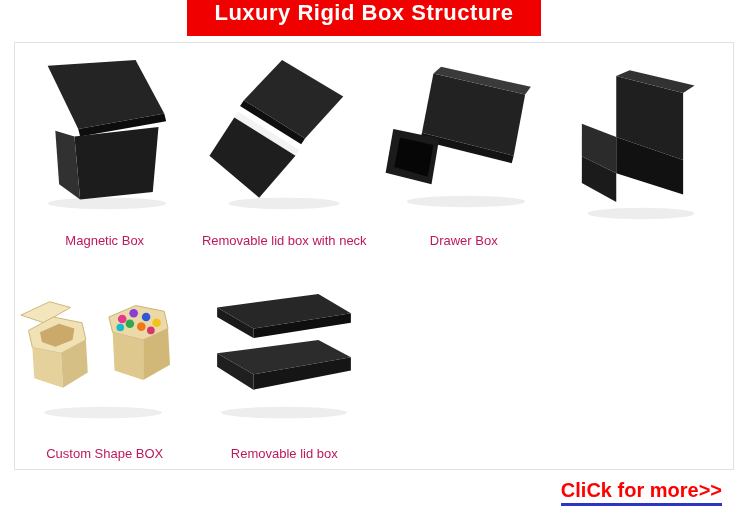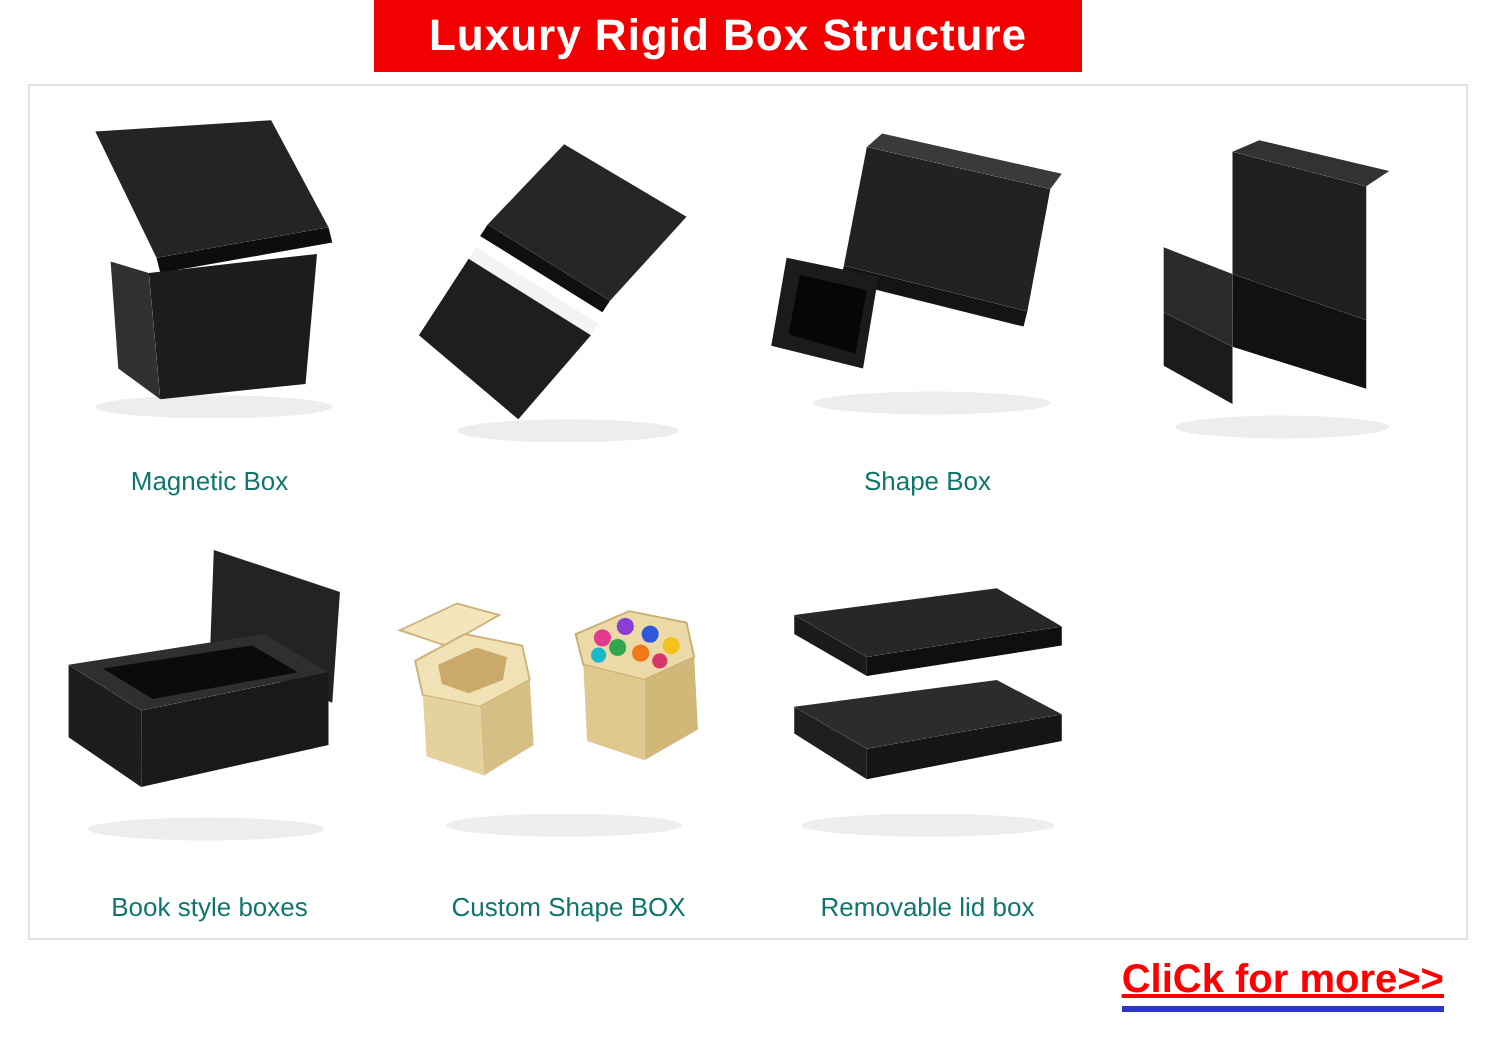--- a/index.html
+++ b/index.html
@@ -7,21 +7,21 @@
     width: 750px; height: 528px;
     background: #ffffff;
     font-family: "Liberation Sans", sans-serif;
     position: relative;
     overflow: hidden;
   }
   .banner {
     position: absolute; top: 0; left: 187px;
     width: 354px; height: 36px;
     background: #f10000; color: #ffffff;
-    display: flex; align-items: center; justify-content: center;
+    display: flex; justify-content: center;
     font-size: 22px; font-weight: bold; letter-spacing: 0.5px;
   }
   .grid-frame {
     position: absolute; top: 42px; left: 14px;
     width: 720px; height: 428px;
     border: 1px solid #e2e2e2; box-sizing: border-box;
     background: #ffffff;
   }
   .grid {
     display: grid;
@@ -33,30 +33,29 @@
     display: flex; flex-direction: column;
     align-items: center; justify-content: flex-end;
     box-sizing: border-box; padding-bottom: 2px;
     overflow: hidden;
   }
   .img {
     flex: 1; width: 100%;
     display: flex; align-items: center; justify-content: center;
   }
   .caption {
-    font-size: 13px; color: #0f766e;
+    font-size: 13px; color: #be185d;
     padding: 2px 0 6px; text-align: center; white-space: nowrap;
   }
   .more {
     position: absolute; right: 28px; top: 479px;
     color: #fe0000; font-size: 20px; font-weight: bold;
     padding-bottom: 1px;
     border-bottom: 3px solid #2d35c8;
     cursor: pointer;
-    text-decoration: underline;
   }
 </style>
 </head>
 <body>
 
 <div class="banner">
   <span>Luxury Rigid Box Structure</span>
 </div>
 
 <div class="grid-frame">
@@ -78,62 +77,50 @@
     <div class="cell">
       <div class="img">
         <svg width="172" height="158" viewBox="0 0 180 165">
           <ellipse cx="90" cy="152" rx="58" ry="6" fill="#ededed"></ellipse>
           <polygon points="88,2 152,40 112,84 48,44" fill="#262626"></polygon>
           <polygon points="48,44 112,84 108,90 44,50" fill="#0f0f0f"></polygon>
           <polygon points="42,56 106,96 102,102 38,62" fill="#f3f3f3"></polygon>
           <polygon points="38,62 102,102 64,146 12,102" fill="#1e1e1e"></polygon>
         </svg>
       </div>
+      <div class="caption">Removable lid box with neck</div>
     </div>
 
     <div class="cell">
       <div class="img">
         <svg width="172" height="158" viewBox="0 0 180 165">
           <ellipse cx="92" cy="150" rx="62" ry="6" fill="#ededed"></ellipse>
           <polygon points="58,16 154,38 142,102 46,78" fill="#222222"></polygon>
           <polygon points="58,16 154,38 160,30 66,9" fill="#3a3a3a"></polygon>
           <polygon points="46,78 142,102 140,110 44,86" fill="#141414"></polygon>
           <polygon points="16,74 64,84 56,132 8,120" fill="#1b1b1b"></polygon>
           <polygon points="23,83 58,91 52,124 17,114" fill="#060606"></polygon>
         </svg>
       </div>
-      <div class="caption">Shape Box</div>
+      <div class="caption">Drawer Box</div>
     </div>
 
     <div class="cell">
       <div class="img">
         <svg width="172" height="158" viewBox="0 0 180 165">
           <ellipse cx="88" cy="150" rx="56" ry="6" fill="#ededed"></ellipse>
           <polygon points="62,6 132,24 132,94 62,70" fill="#1f1f1f"></polygon>
           <polygon points="62,6 132,24 144,16 76,0" fill="#323232"></polygon>
           <polygon points="26,56 62,70 62,108 26,90" fill="#2b2b2b"></polygon>
           <polygon points="62,70 132,94 132,130 62,108" fill="#111111"></polygon>
           <polygon points="26,90 62,108 62,138 26,118" fill="#1b1b1b"></polygon>
         </svg>
       </div>
     </div>
 
-    <div class="cell">
-      <div class="img">
-        <svg width="172" height="158" viewBox="0 0 180 165">
-          <ellipse cx="88" cy="150" rx="62" ry="6" fill="#ededed"></ellipse>
-          <polygon points="92,4 158,26 154,84 90,58" fill="#232323"></polygon>
-          <polygon points="16,64 118,48 152,68 54,88" fill="#2f2f2f"></polygon>
-          <polygon points="34,66 112,54 136,68 60,82" fill="#0b0b0b"></polygon>
-          <polygon points="16,64 54,88 54,128 16,102" fill="#1d1d1d"></polygon>
-          <polygon points="54,88 152,68 152,106 54,128" fill="#191919"></polygon>
-        </svg>
-      </div>
-      <div class="caption">Book style boxes</div>
-    </div>
 
 
     <div class="cell">
       <div class="img">
         <svg width="172" height="158" viewBox="0 0 180 165">
           <ellipse cx="88" cy="148" rx="62" ry="6" fill="#eeeeee"></ellipse>
           <polygon points="2,46 32,32 54,38 26,54" fill="#f3e6bd" stroke="#cdb27c" stroke-width="1"></polygon>
           <polygon points="10,62 36,48 66,54 70,72 44,86 14,80" fill="#f0e2b4" stroke="#cdb27c" stroke-width="1"></polygon>
           <polygon points="22,64 42,55 58,60 56,72 38,79 24,74" fill="#caa96a"></polygon>
           <polygon points="14,80 16,112 46,122 44,86" fill="#e4d19c"></polygon>

